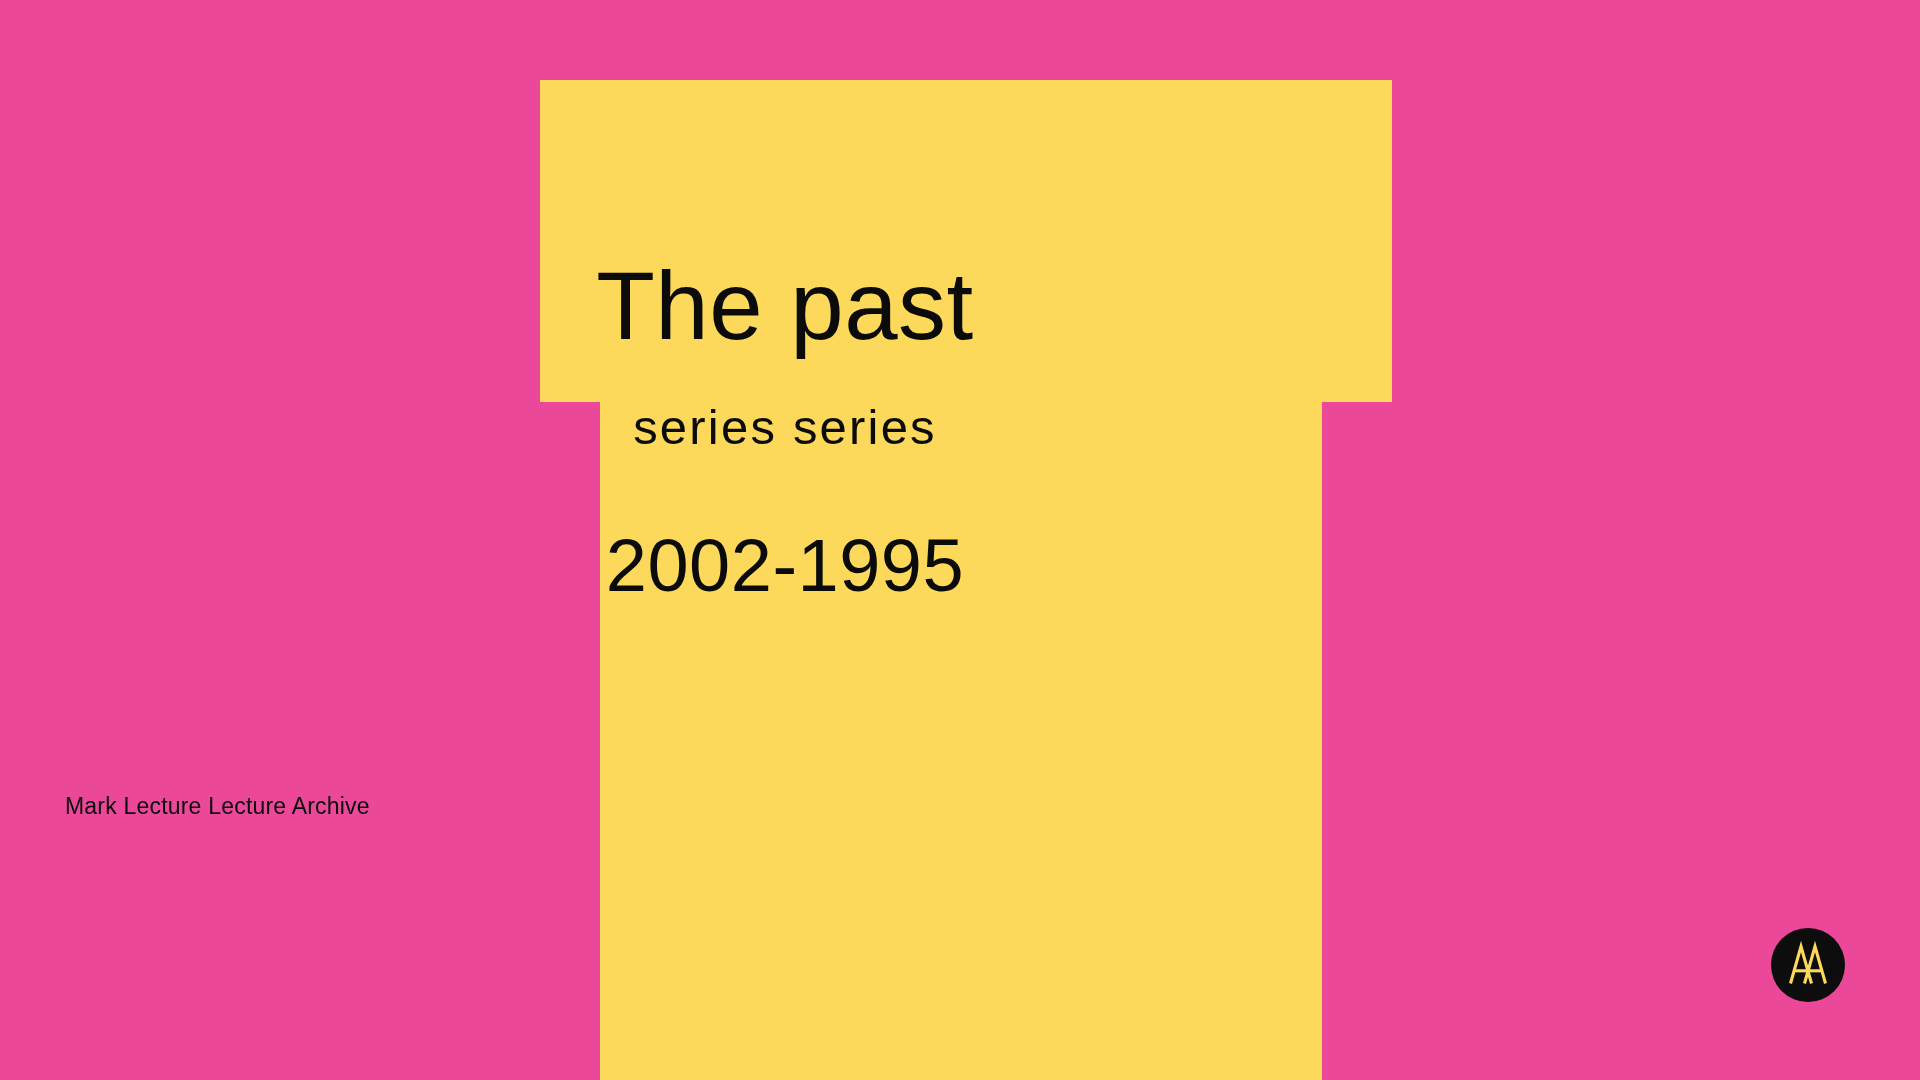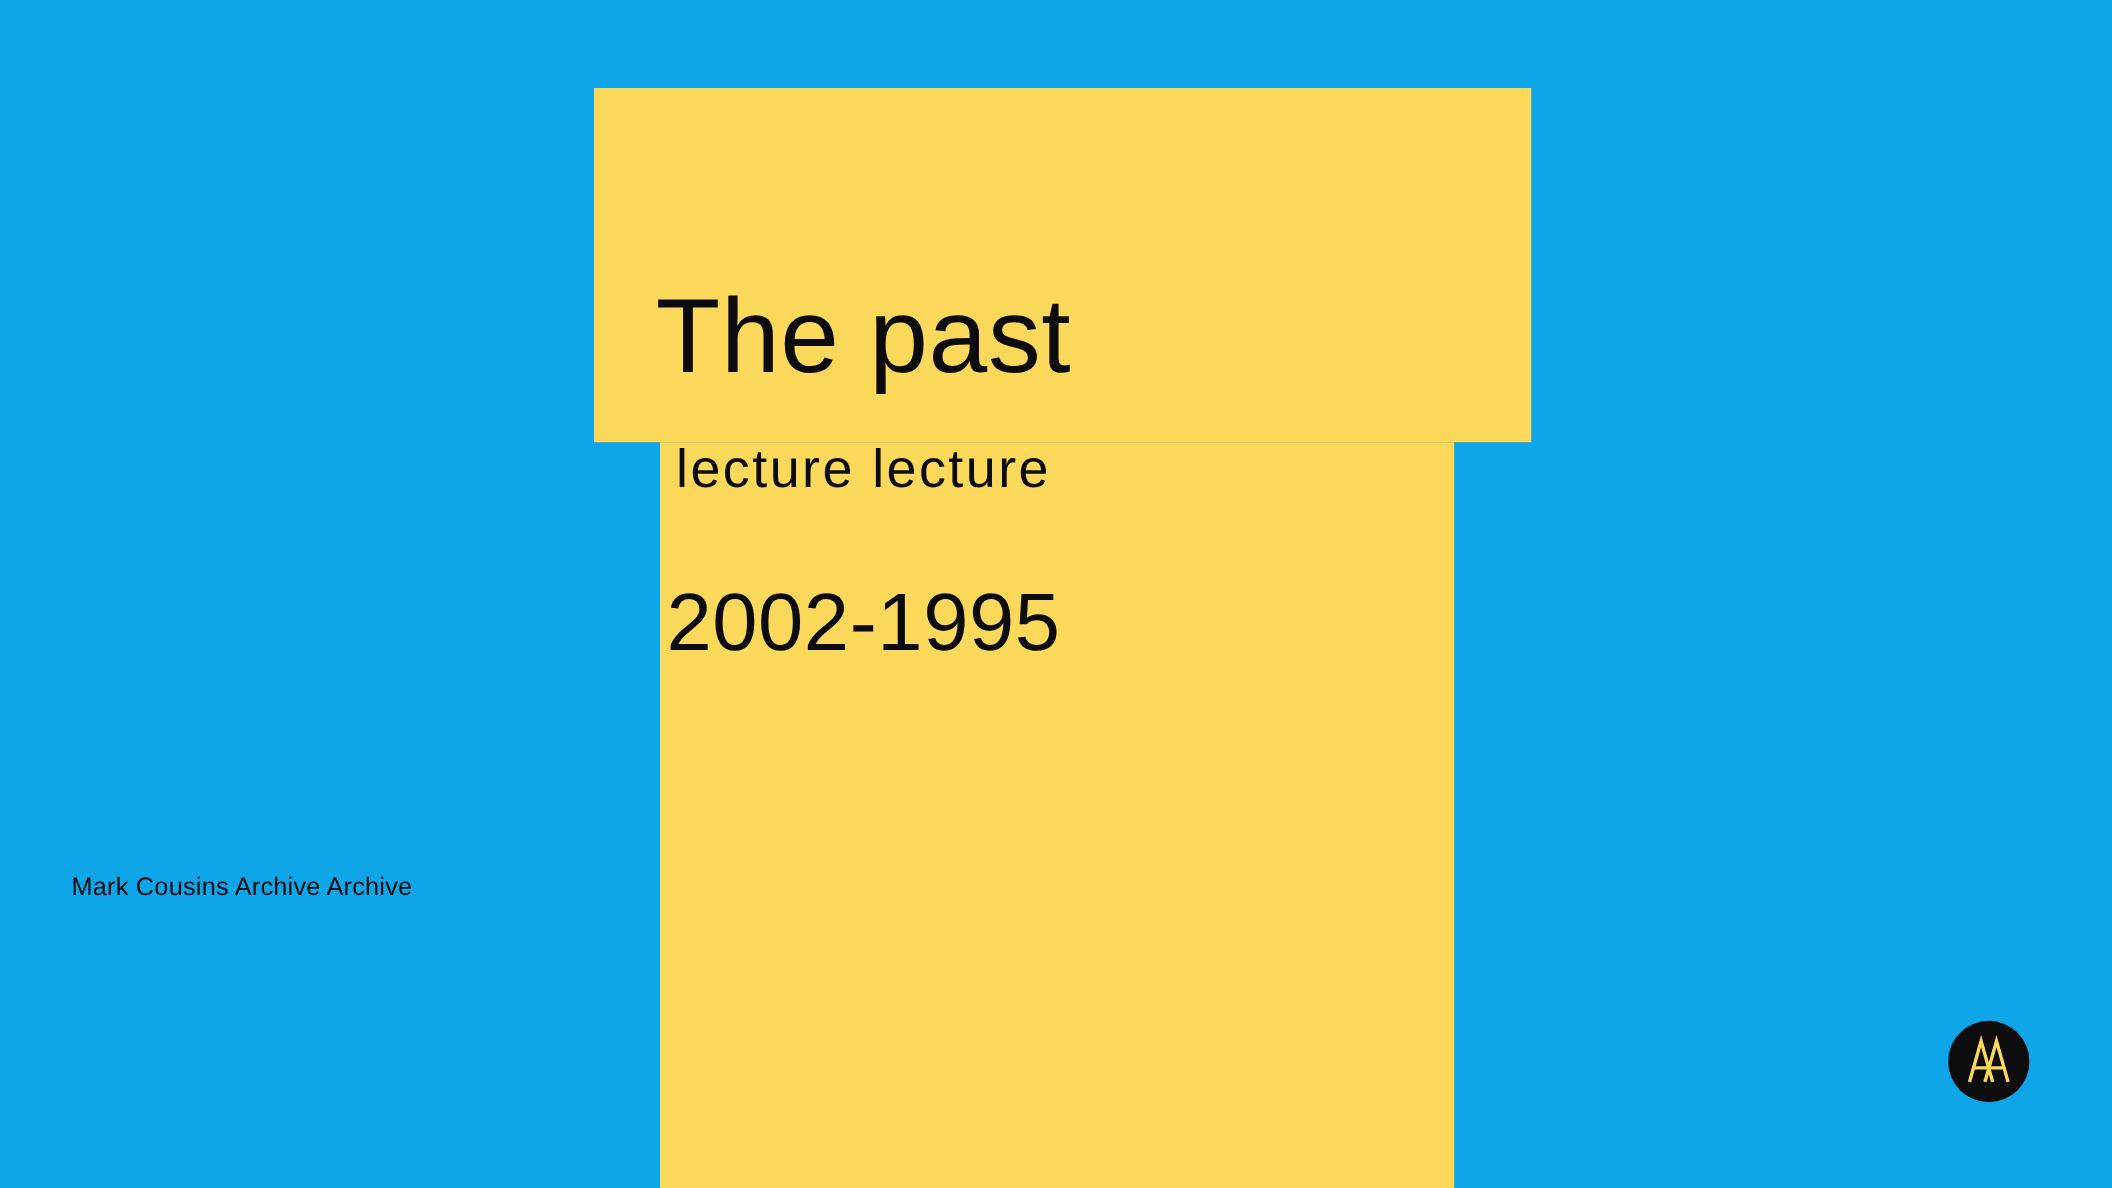--- a/index.html
+++ b/index.html
@@ -105,34 +105,34 @@
   }
   #aa-logo svg {
     display: block;
     width: 74px;
     height: 74px;
   }
 </style>
 </head>
 <body>
 
-<div id="slide" style="background: #0ea5e9;">
+<div id="slide" style="background: #ec4899;">
 
   <div class="block" id="block-top" style="background: rgb(252, 216, 91); left: 540px; top: 80px; width: 852px; height: 322px;"></div>
   <div class="block" id="block-bottom" style="background: rgb(252, 216, 91); left: 600px; top: 402px; width: 722px; height: 678px;"></div>
 
   <div id="text-stack">
     <div class="centered" id="slide-title" style="color: rgb(11, 11, 11);">The past</div>
 
-    <div class="centered" id="slide-subtitle" style="color: rgb(11, 11, 11);">lecture lecture</div>
+    <div class="centered" id="slide-subtitle" style="color: rgb(11, 11, 11);">series series</div>
 
     <div class="centered" id="slide-years" style="color: rgb(11, 11, 11);">2002-1995</div>
   </div>
 
-  <div id="archive-credit" style="color: rgb(11, 11, 11);">Mark Cousins Archive Archive</div>
+  <div id="archive-credit" style="color: rgb(11, 11, 11);">Mark Lecture Lecture Archive</div>
 
   <div id="aa-logo">
     <svg viewBox="0 0 74 74" xmlns="http://www.w3.org/2000/svg">
       <circle cx="37" cy="37" r="37" fill="#0d0d0d"></circle>
 
       <g fill="none" stroke="#fcd85b" stroke-width="3.1" stroke-linecap="butt" stroke-linejoin="miter">
 
         <path d="M 19.5 55.5 L 30.0 18.5 L 40.5 55.5"></path>
         <path d="M 23.3 42.8 L 36.7 42.8"></path>
 

